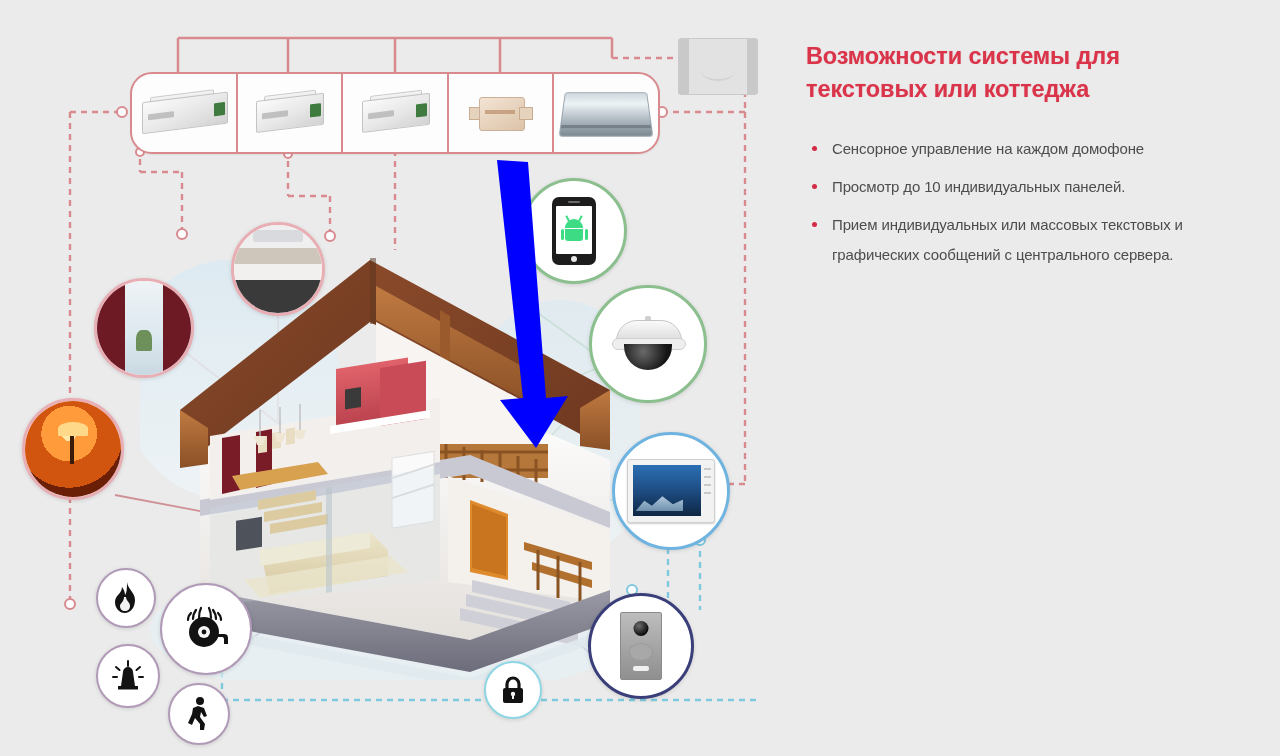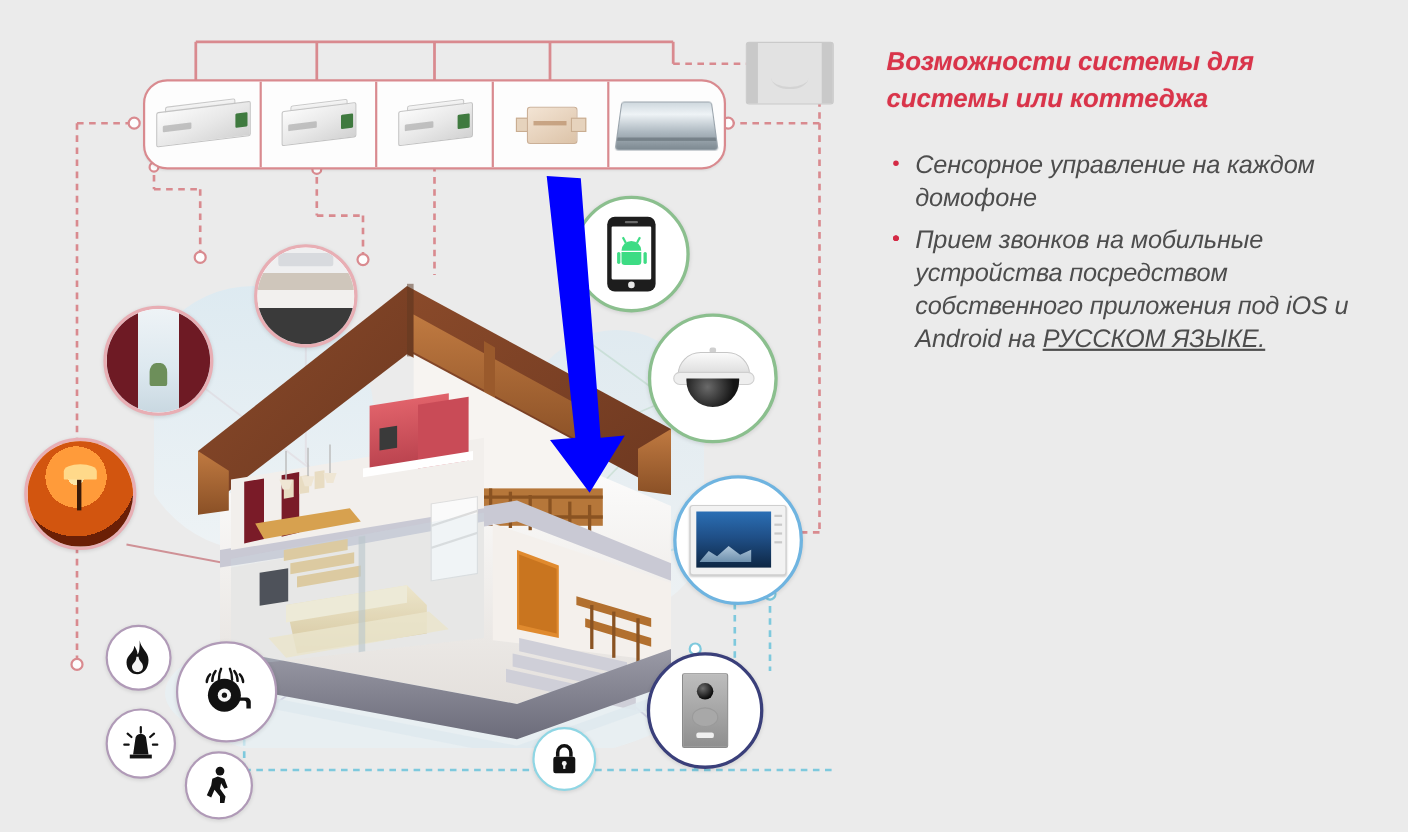--- a/index.html
+++ b/index.html
@@ -5,31 +5,31 @@
   html,body{margin:0;padding:0;}
   body{
     width:1280px;height:756px;overflow:hidden;
     background:#ebebeb;
     font-family:"Liberation Sans", sans-serif;
     position:relative;
   }
   #stage{position:absolute;inset:0;}
 
   
-  .panel{position:absolute;left:800px;top:40px;width:470px;height:676px;font-style:italic;}
+  .panel{position:absolute;left:800px;top:40px;width:470px;height:676px;}
   .panel-title{
     color:#d9344a;font-weight:bold;font-size:23.5px;line-height:33px;
     letter-spacing:-0.1px;margin:0 0 28px 6px;
     text-shadow:0 0 1px rgba(217,52,74,.35);
   }
   .panel-title span{display:block;}
   ul.features{list-style:none;margin:0;padding:0;}
   ul.features li{
     position:relative;padding-left:32px;margin-bottom:8px;
-    color:#4d4d4d;font-size:23px;line-height:30px;
+    color:#4d4d4d;font-size:15px;line-height:30px;
     letter-spacing:-0.15px;
   }
   ul.features li .dot{
     position:absolute;left:12px;top:12px;width:5px;height:5px;border-radius:50%;
     background:#d42a45;
   }
   .u{text-decoration:underline;text-underline-offset:2px;}
 
   
   .diagram{position:absolute;left:0;top:0;width:800px;height:756px;}
@@ -558,33 +558,31 @@
 
     <svg class="svg-layer" viewBox="0 0 800 756" style="pointer-events:none;">
       <polygon points="497,160 528,162 546,398 568,396 536,448 500,400 523,398" fill="#0000ff"></polygon>
     </svg>
 
   </div>
 
   <div class="panel">
     <h1 class="panel-title">
       <span>Возможности системы для</span>
-      <span>системы или коттеджа</span>
+      <span>текстовых или коттеджа</span>
     </h1>
     <ul class="features">
       <li>
         <span class="dot"></span>
         <span>Сенсорное управление на каждом домофоне</span>
       </li>
       <li>
         <span class="dot"></span>
+        <span>Просмотр до 10 индивидуальных панелей.</span>
       </li>
       <li>
         <span class="dot"></span>
-      </li>
-      <li>
-        <span class="dot"></span>
-        <span>Прием звонков на мобильные устройства посредством собственного приложения под iOS и Android на </span><span class="u">РУССКОМ ЯЗЫКЕ.</span>
+        <span>Прием индивидуальных или массовых текстовых и графических сообщений с центрального сервера.</span>
       </li>
     </ul>
   </div>
 
 </div>
 
 </body></html>

